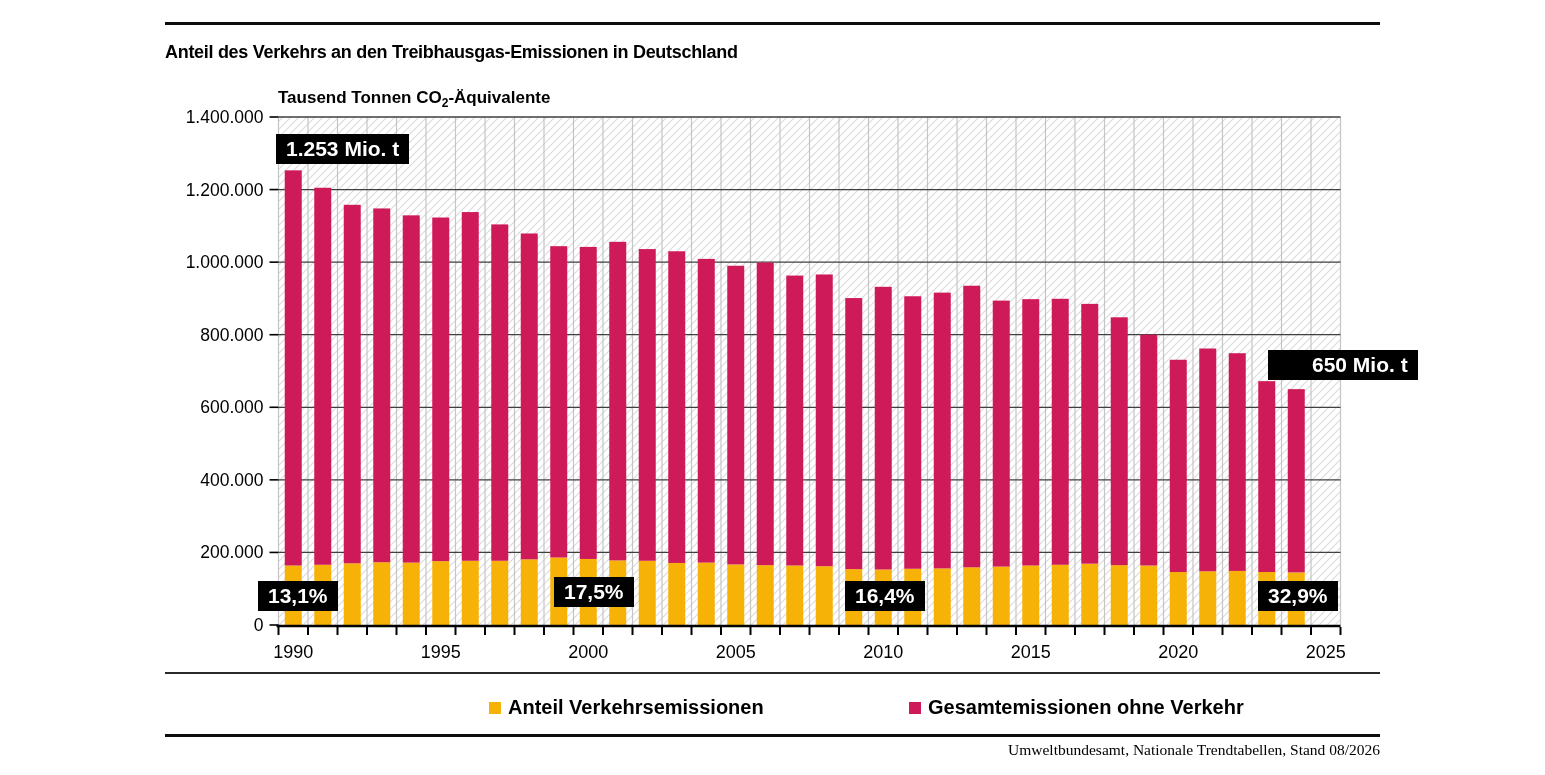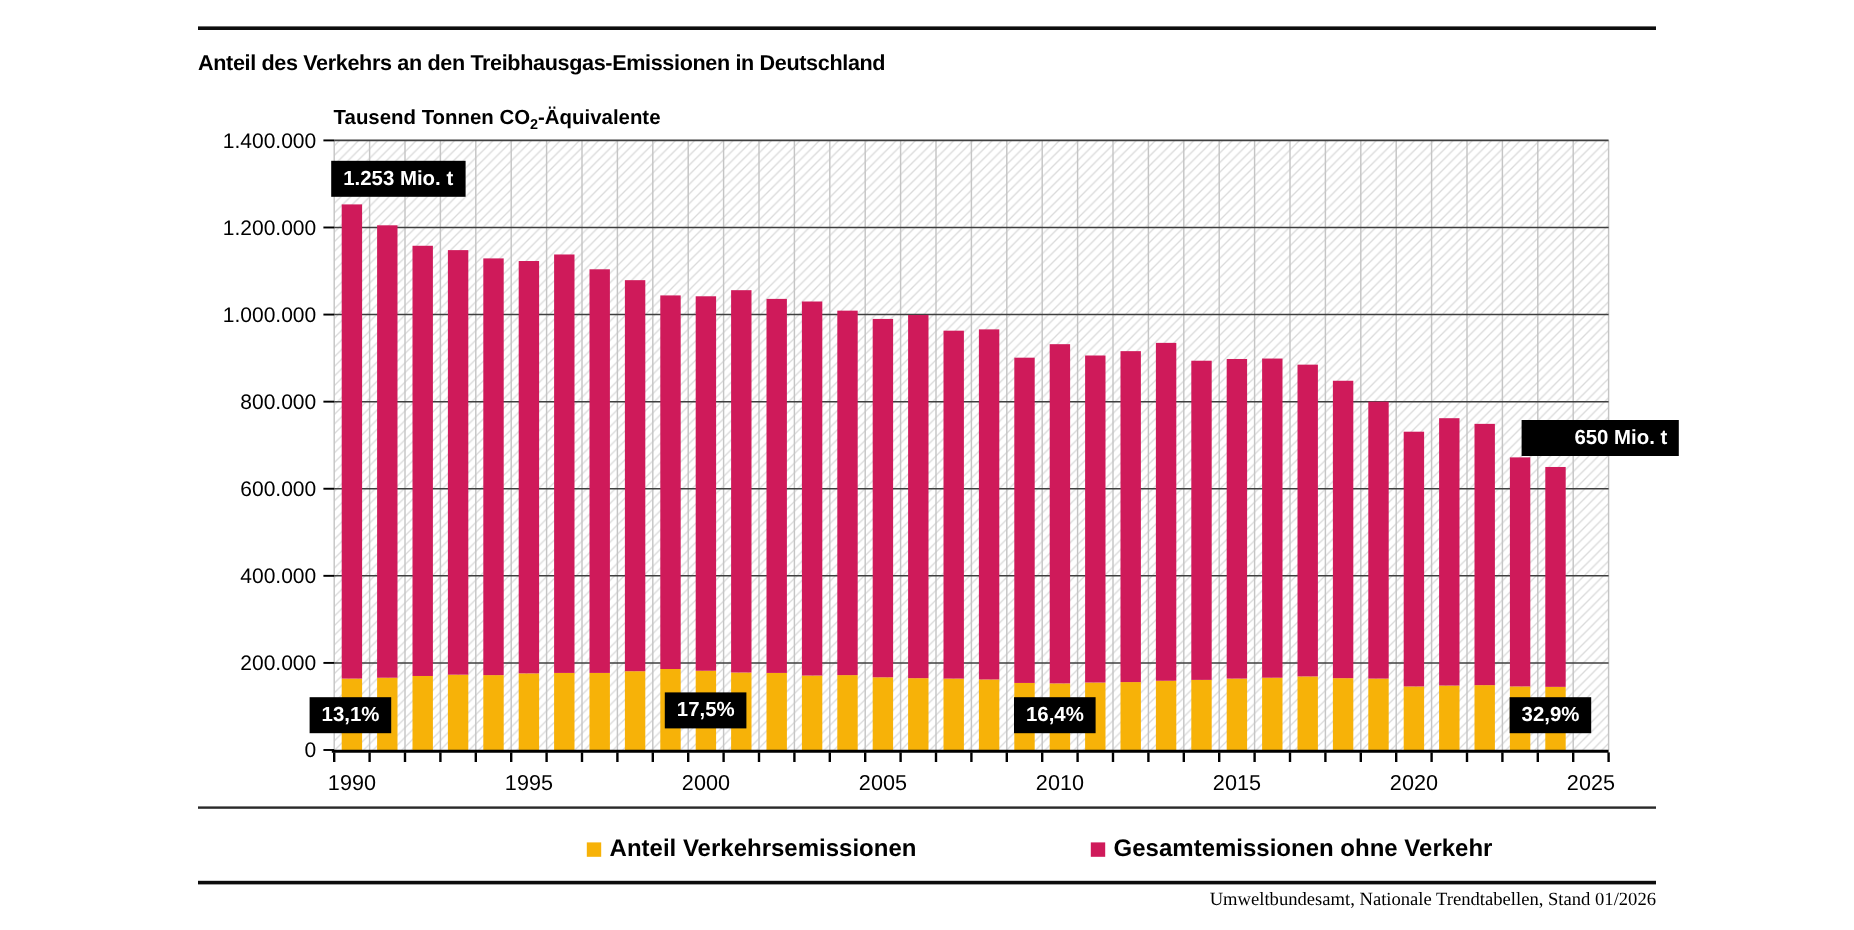--- a/index.html
+++ b/index.html
@@ -8,21 +8,21 @@
   .rule{position:absolute;background:#0d0d0d;}
   #rule-top{left:165px;top:22px;width:1215px;height:3px;}
   #rule-mid{left:165px;top:672px;width:1215px;height:2px;background:#2a2a2a;}
   #rule-bottom{left:165px;top:734px;width:1215px;height:3px;}
   #page-title{position:absolute;left:165px;top:30px;font-size:18px;font-weight:bold;
               letter-spacing:-0.3px;white-space:nowrap;}
   #axis-title{position:absolute;left:278px;top:88px;font-size:17px;font-weight:bold;white-space:nowrap;}
   #axis-title sub{font-size:12px;}
   #chart-svg{position:absolute;left:0;top:0;}
   #chart-svg text{font-family:"Liberation Sans","DejaVu Sans",sans-serif;fill:#000;}
-  .ann{position:absolute;background:#000;color:#fff;font-weight:bold;font-size:17px;
+  .ann{position:absolute;background:#000;color:#fff;font-weight:bold;font-size:21px;
        padding:3px 10px 4px 10px;white-space:nowrap;line-height:23px;}
   #ann-total-first{left:276px;top:134px;}
   #ann-total-last{left:1268px;top:350px;padding-left:44px;}
   #ann-pct-1990{left:258px;top:581px;}
   #ann-pct-2000{left:554px;top:577px;}
   #ann-pct-2010{left:845px;top:581px;}
   #ann-pct-2024{left:1258px;top:581px;}
   .legend-item{position:absolute;top:696px;display:flex;align-items:center;gap:7px;
                font-size:20px;font-weight:bold;white-space:nowrap;}
   #legend-item-transport{left:489px;}
@@ -241,13 +241,13 @@
   <span class="swatch" id="swatch-transport" style="background: rgb(247, 178, 8);"></span>
   <span>Anteil Verkehrsemissionen</span>
 </div>
 <div id="legend-item-other" class="legend-item">
   <span class="swatch" id="swatch-other" style="background: rgb(207, 26, 90);"></span>
   <span>Gesamtemissionen ohne Verkehr</span>
 </div>
 
 <div id="rule-bottom" class="rule"></div>
 
-<div id="source-line">Umweltbundesamt, Nationale Trendtabellen, Stand 01/2026</div>
+<div id="source-line">Umweltbundesamt, Nationale Trendtabellen, Stand 08/2026</div>
 
 </body></html>

